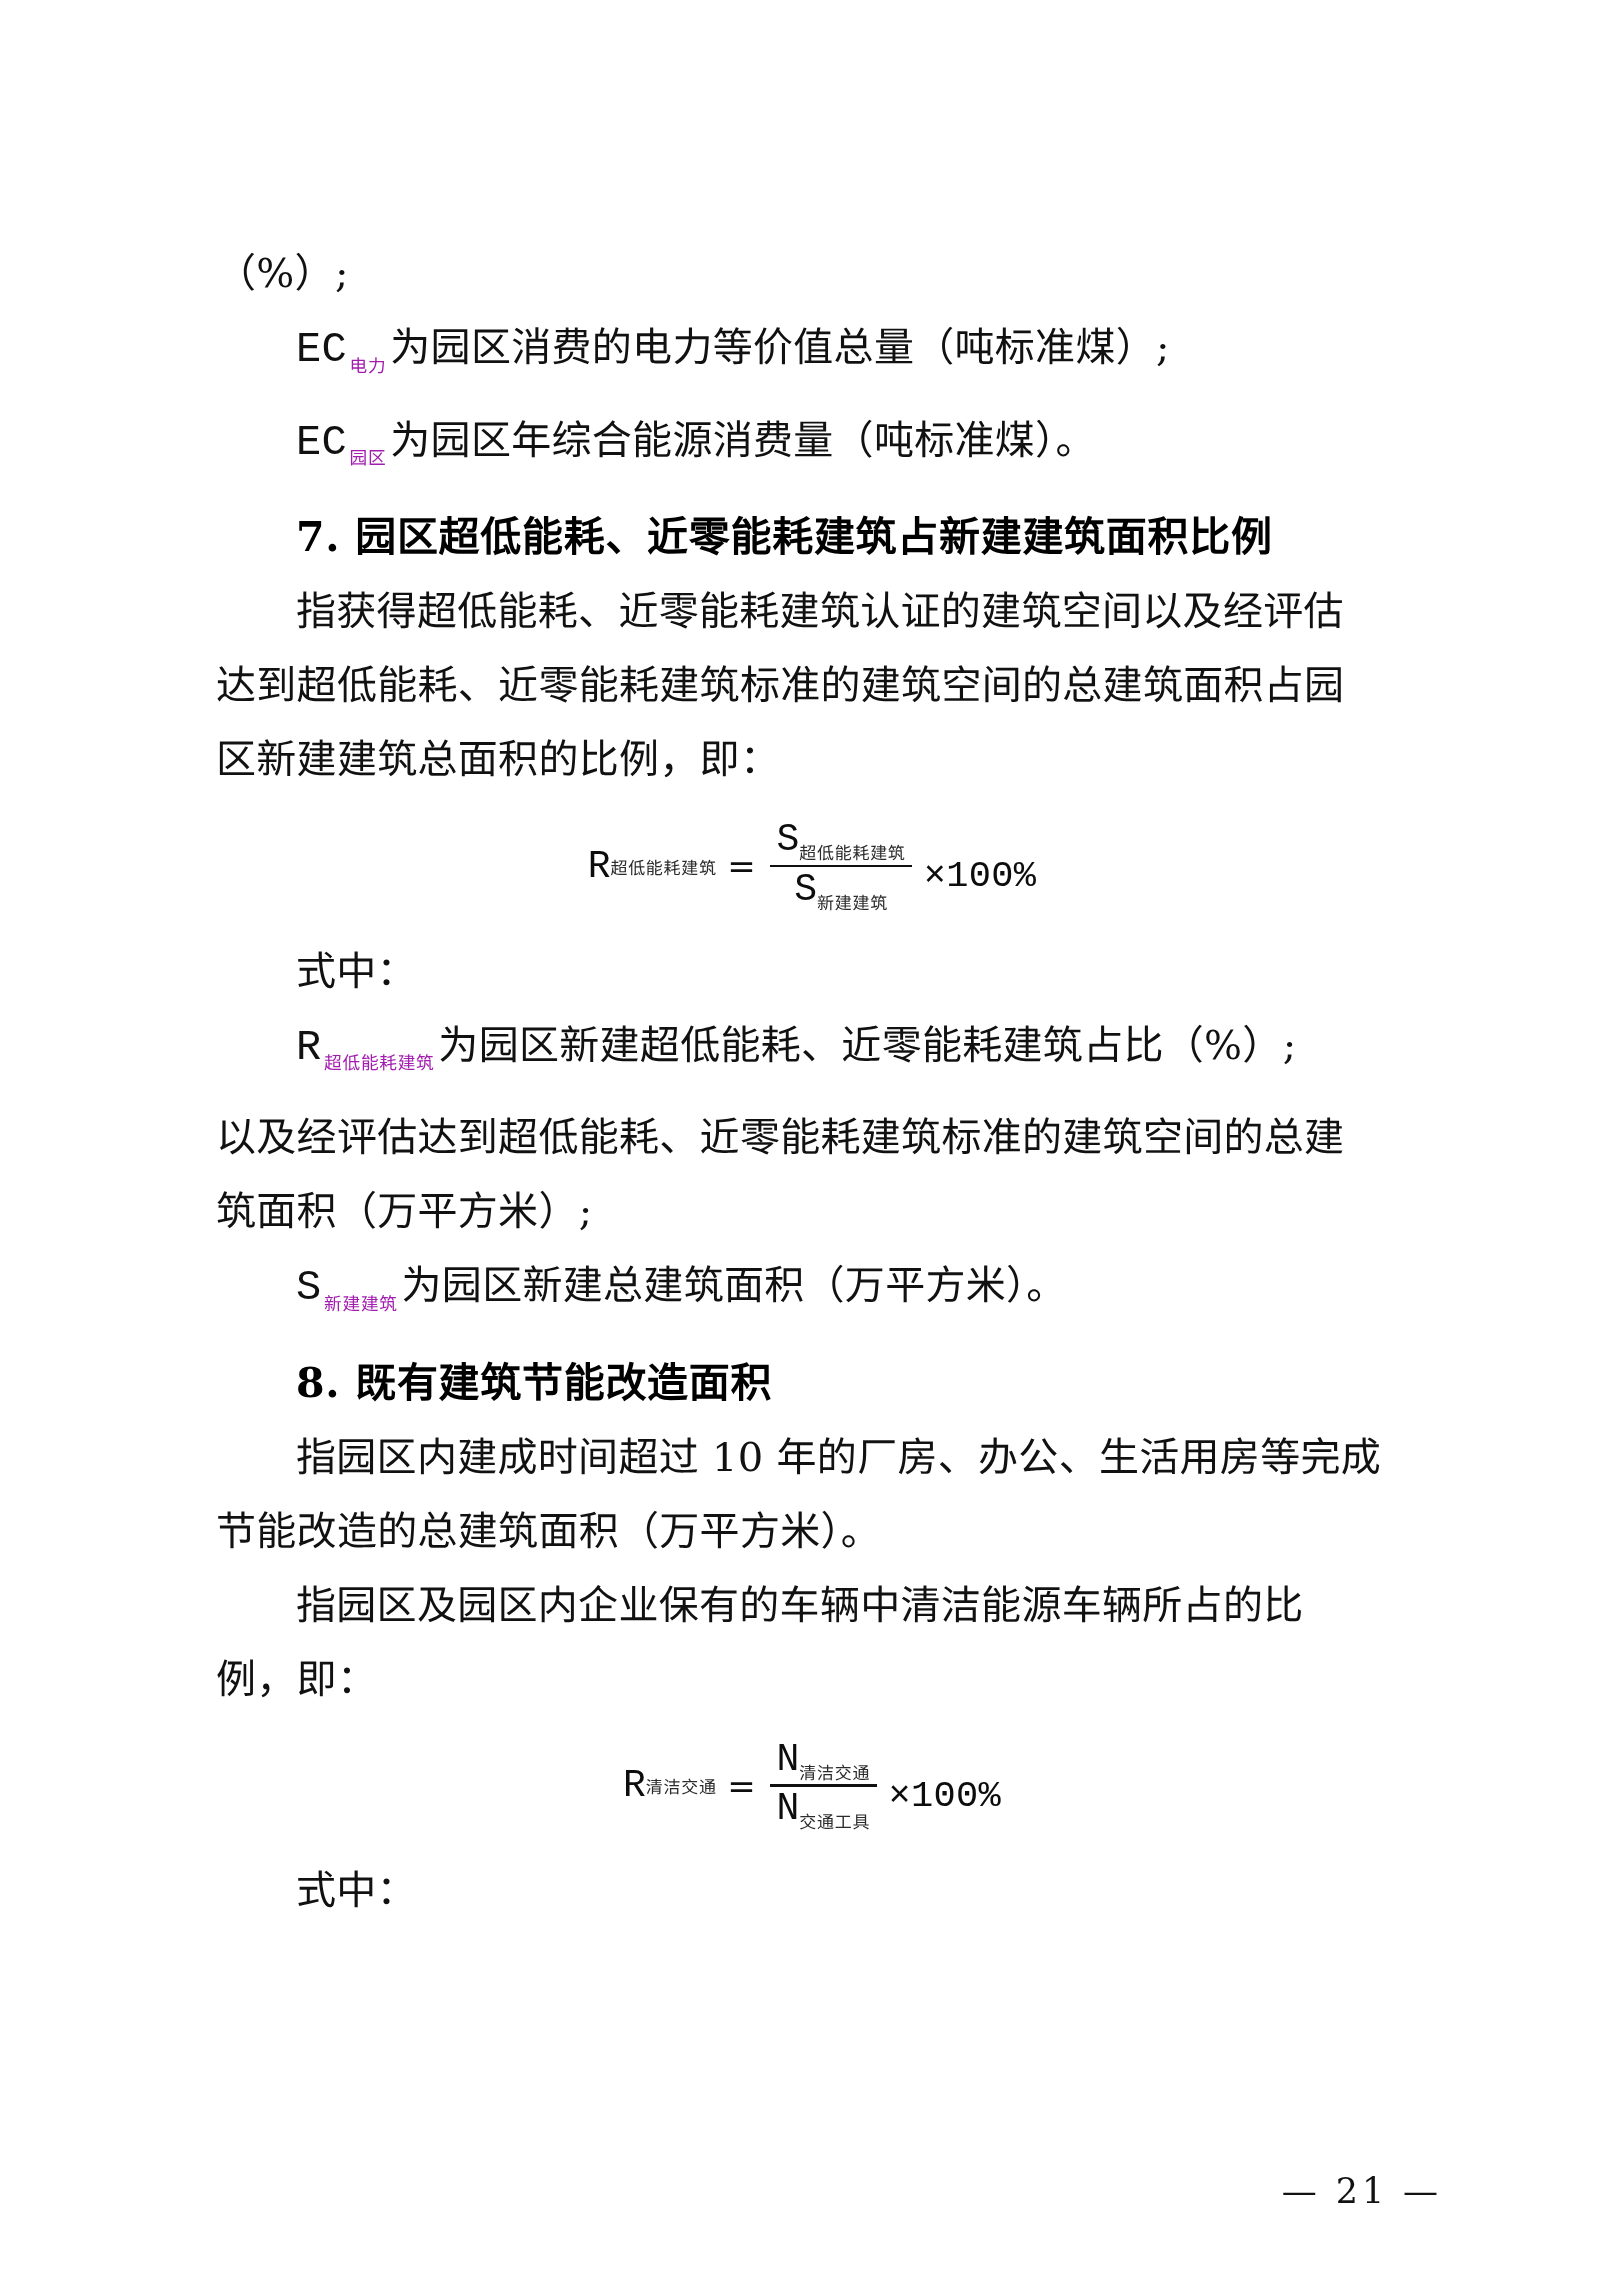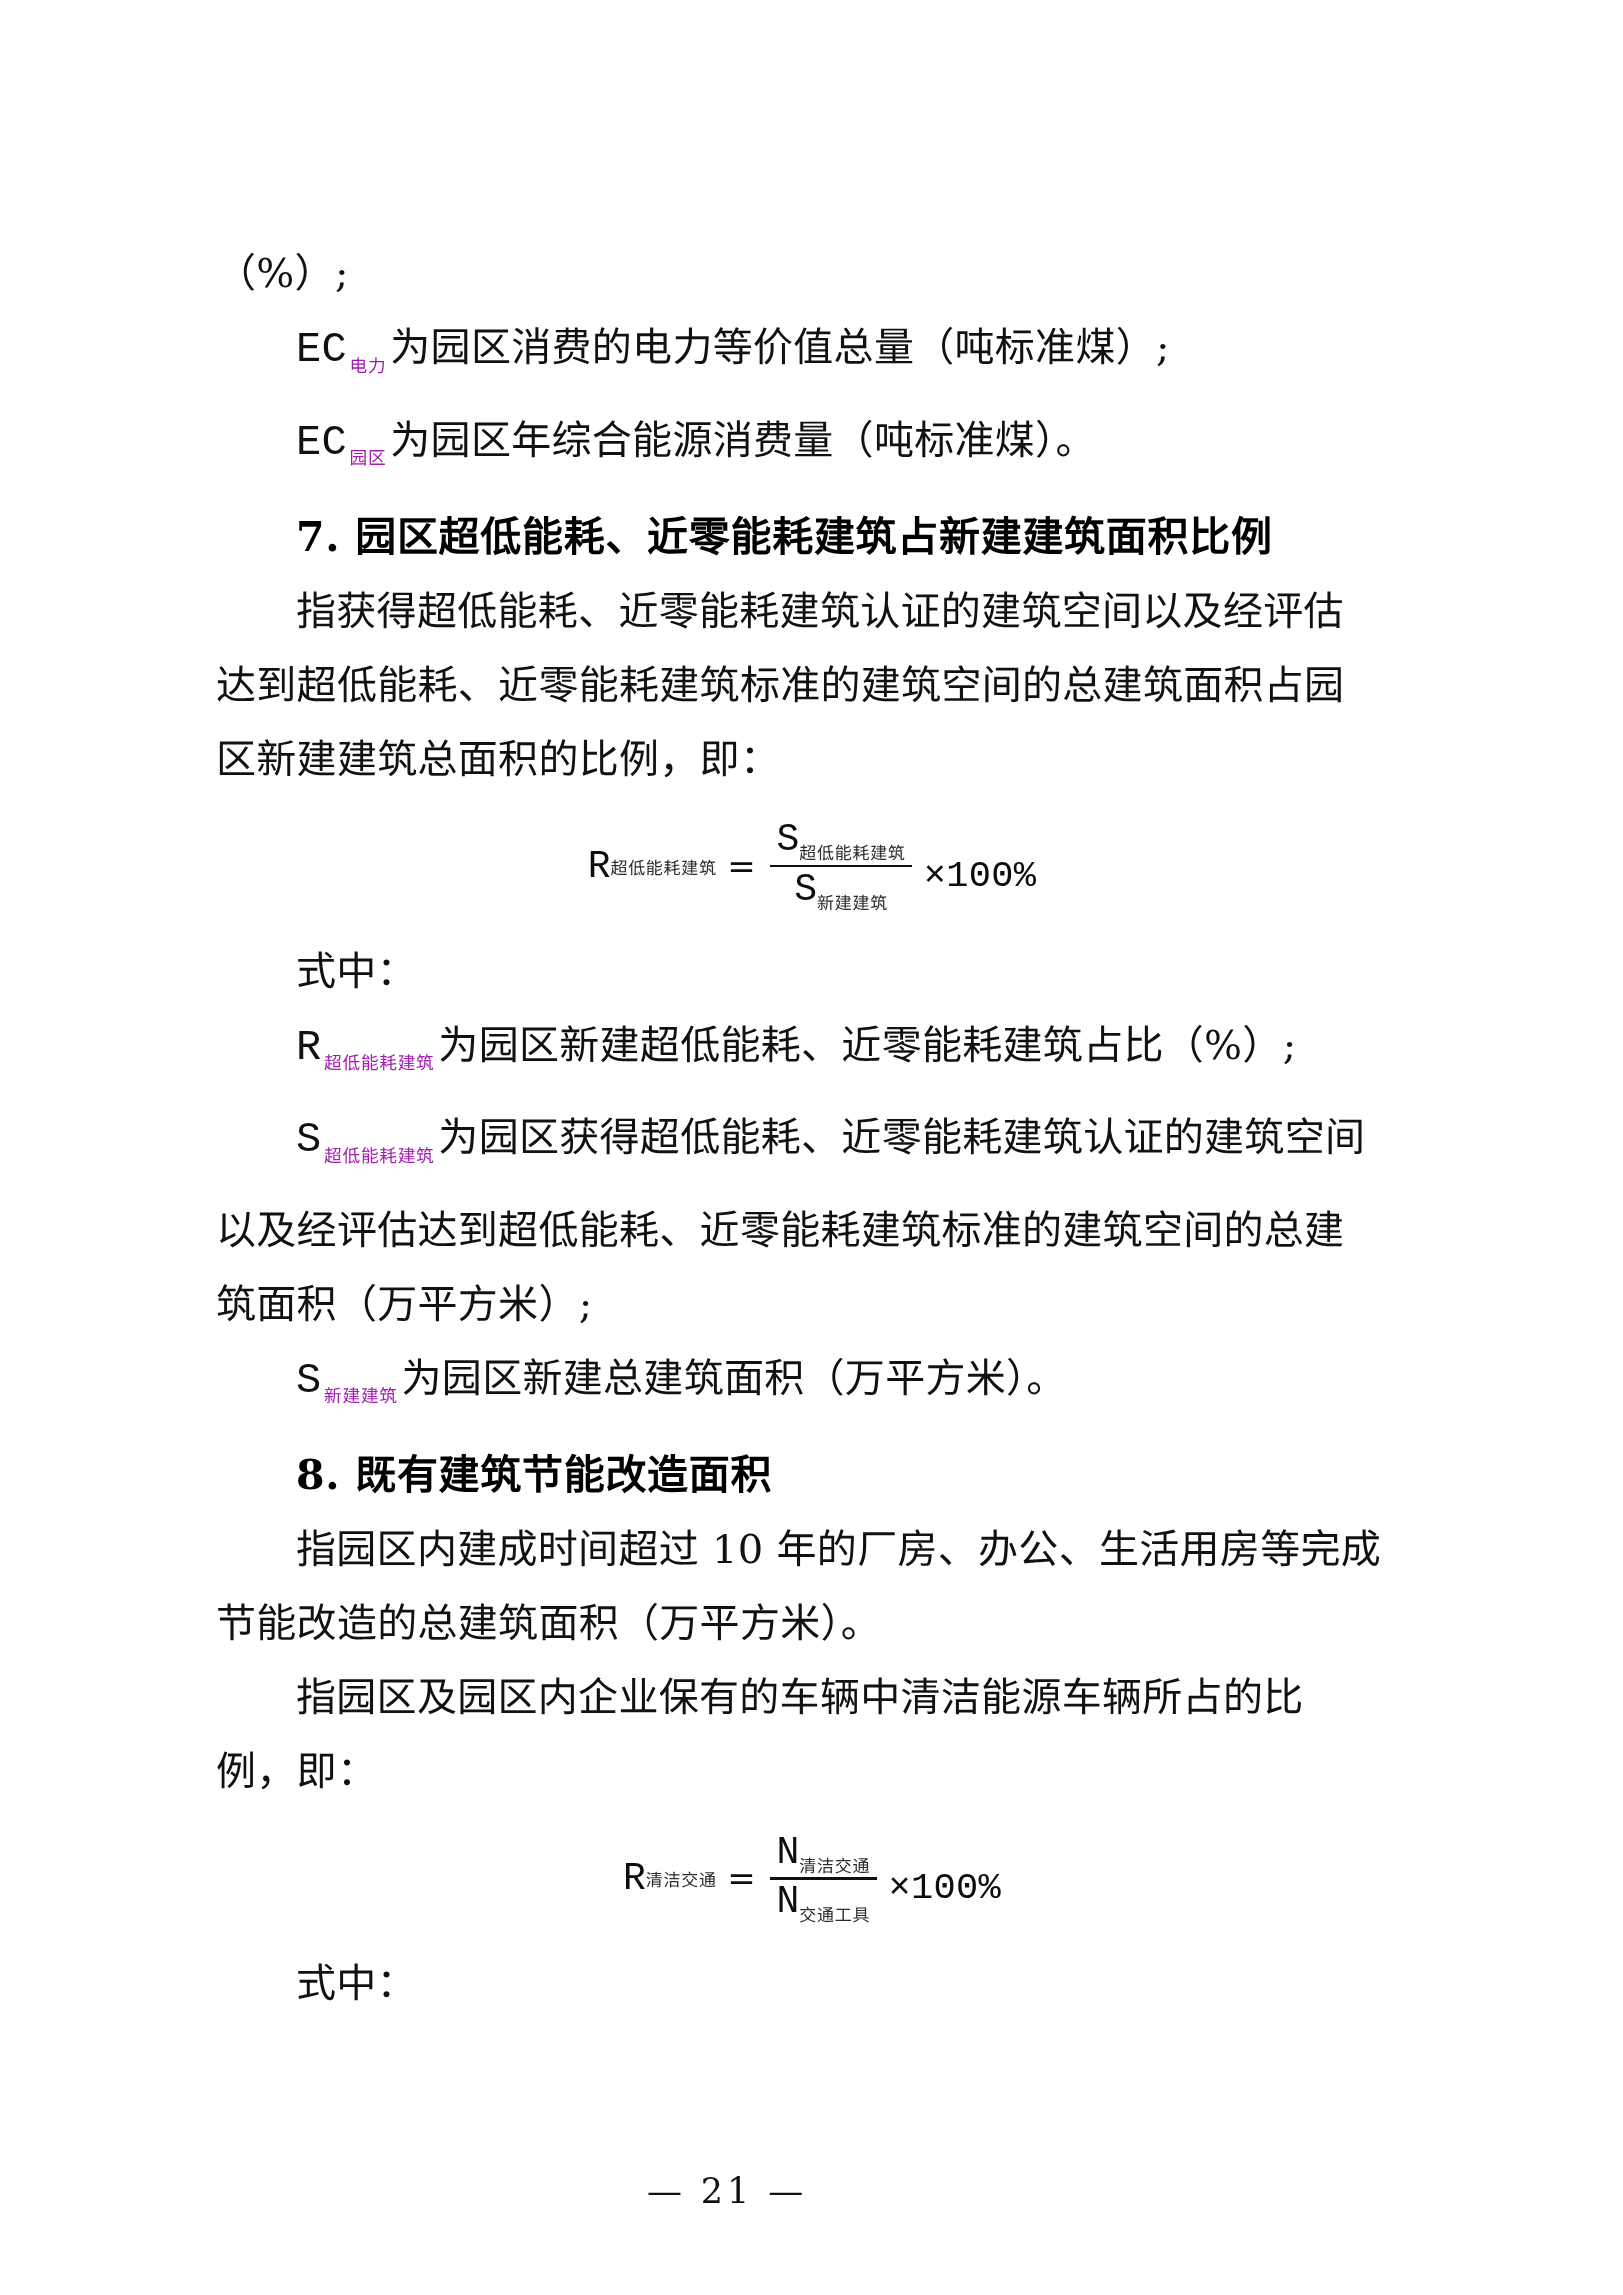--- a/index.html
+++ b/index.html
@@ -128,23 +128,23 @@
   }
   .pct {
     font-size: 37px;
     letter-spacing: 0.3px;
     margin-top: 20px;
   }
   
   .footer {
     position: absolute;
     left: 0;
-    right: 0;
+    right: 12px;
     bottom: 84px;
-    text-align: center;
+    text-align: right;
     padding-right: 169px;
     font-size: 35px;
     font-family: "DejaVu Serif", "Liberation Serif", serif;
     color: #121212;
     letter-spacing: 3.9px;
   }
 </style>
 </head>
 <body>
 
@@ -183,23 +183,20 @@
         <span class="times pct latin">×100%</span>
       </span>
     </div>
 
     <div class="line para indent">式中：</div>
 
     <div class="line para indent">
       <span class="sym latin">R</span><span class="sub">超低能耗建筑</span><span>为园区新建超低能耗、近零能耗建筑占比（%）;</span>
     </div>
 
-    <div class="line para indent">
-      <span class="sym latin">S</span><span class="sub">超低能耗建筑</span><span>为园区获得超低能耗、近零能耗建筑认证的建筑空间</span>
-    </div>
     <div class="line para">以及经评估达到超低能耗、近零能耗建筑标准的建筑空间的总建</div>
     <div class="line para">筑面积（万平方米）;</div>
 
     <div class="line para indent">
       <span class="sym latin">S</span><span class="sub">新建建筑</span><span>为园区新建总建筑面积（万平方米）。</span>
     </div>
 
     <div class="heading blk">
       <span class="num">8.</span>
       <span>既有建筑节能改造面积</span>

